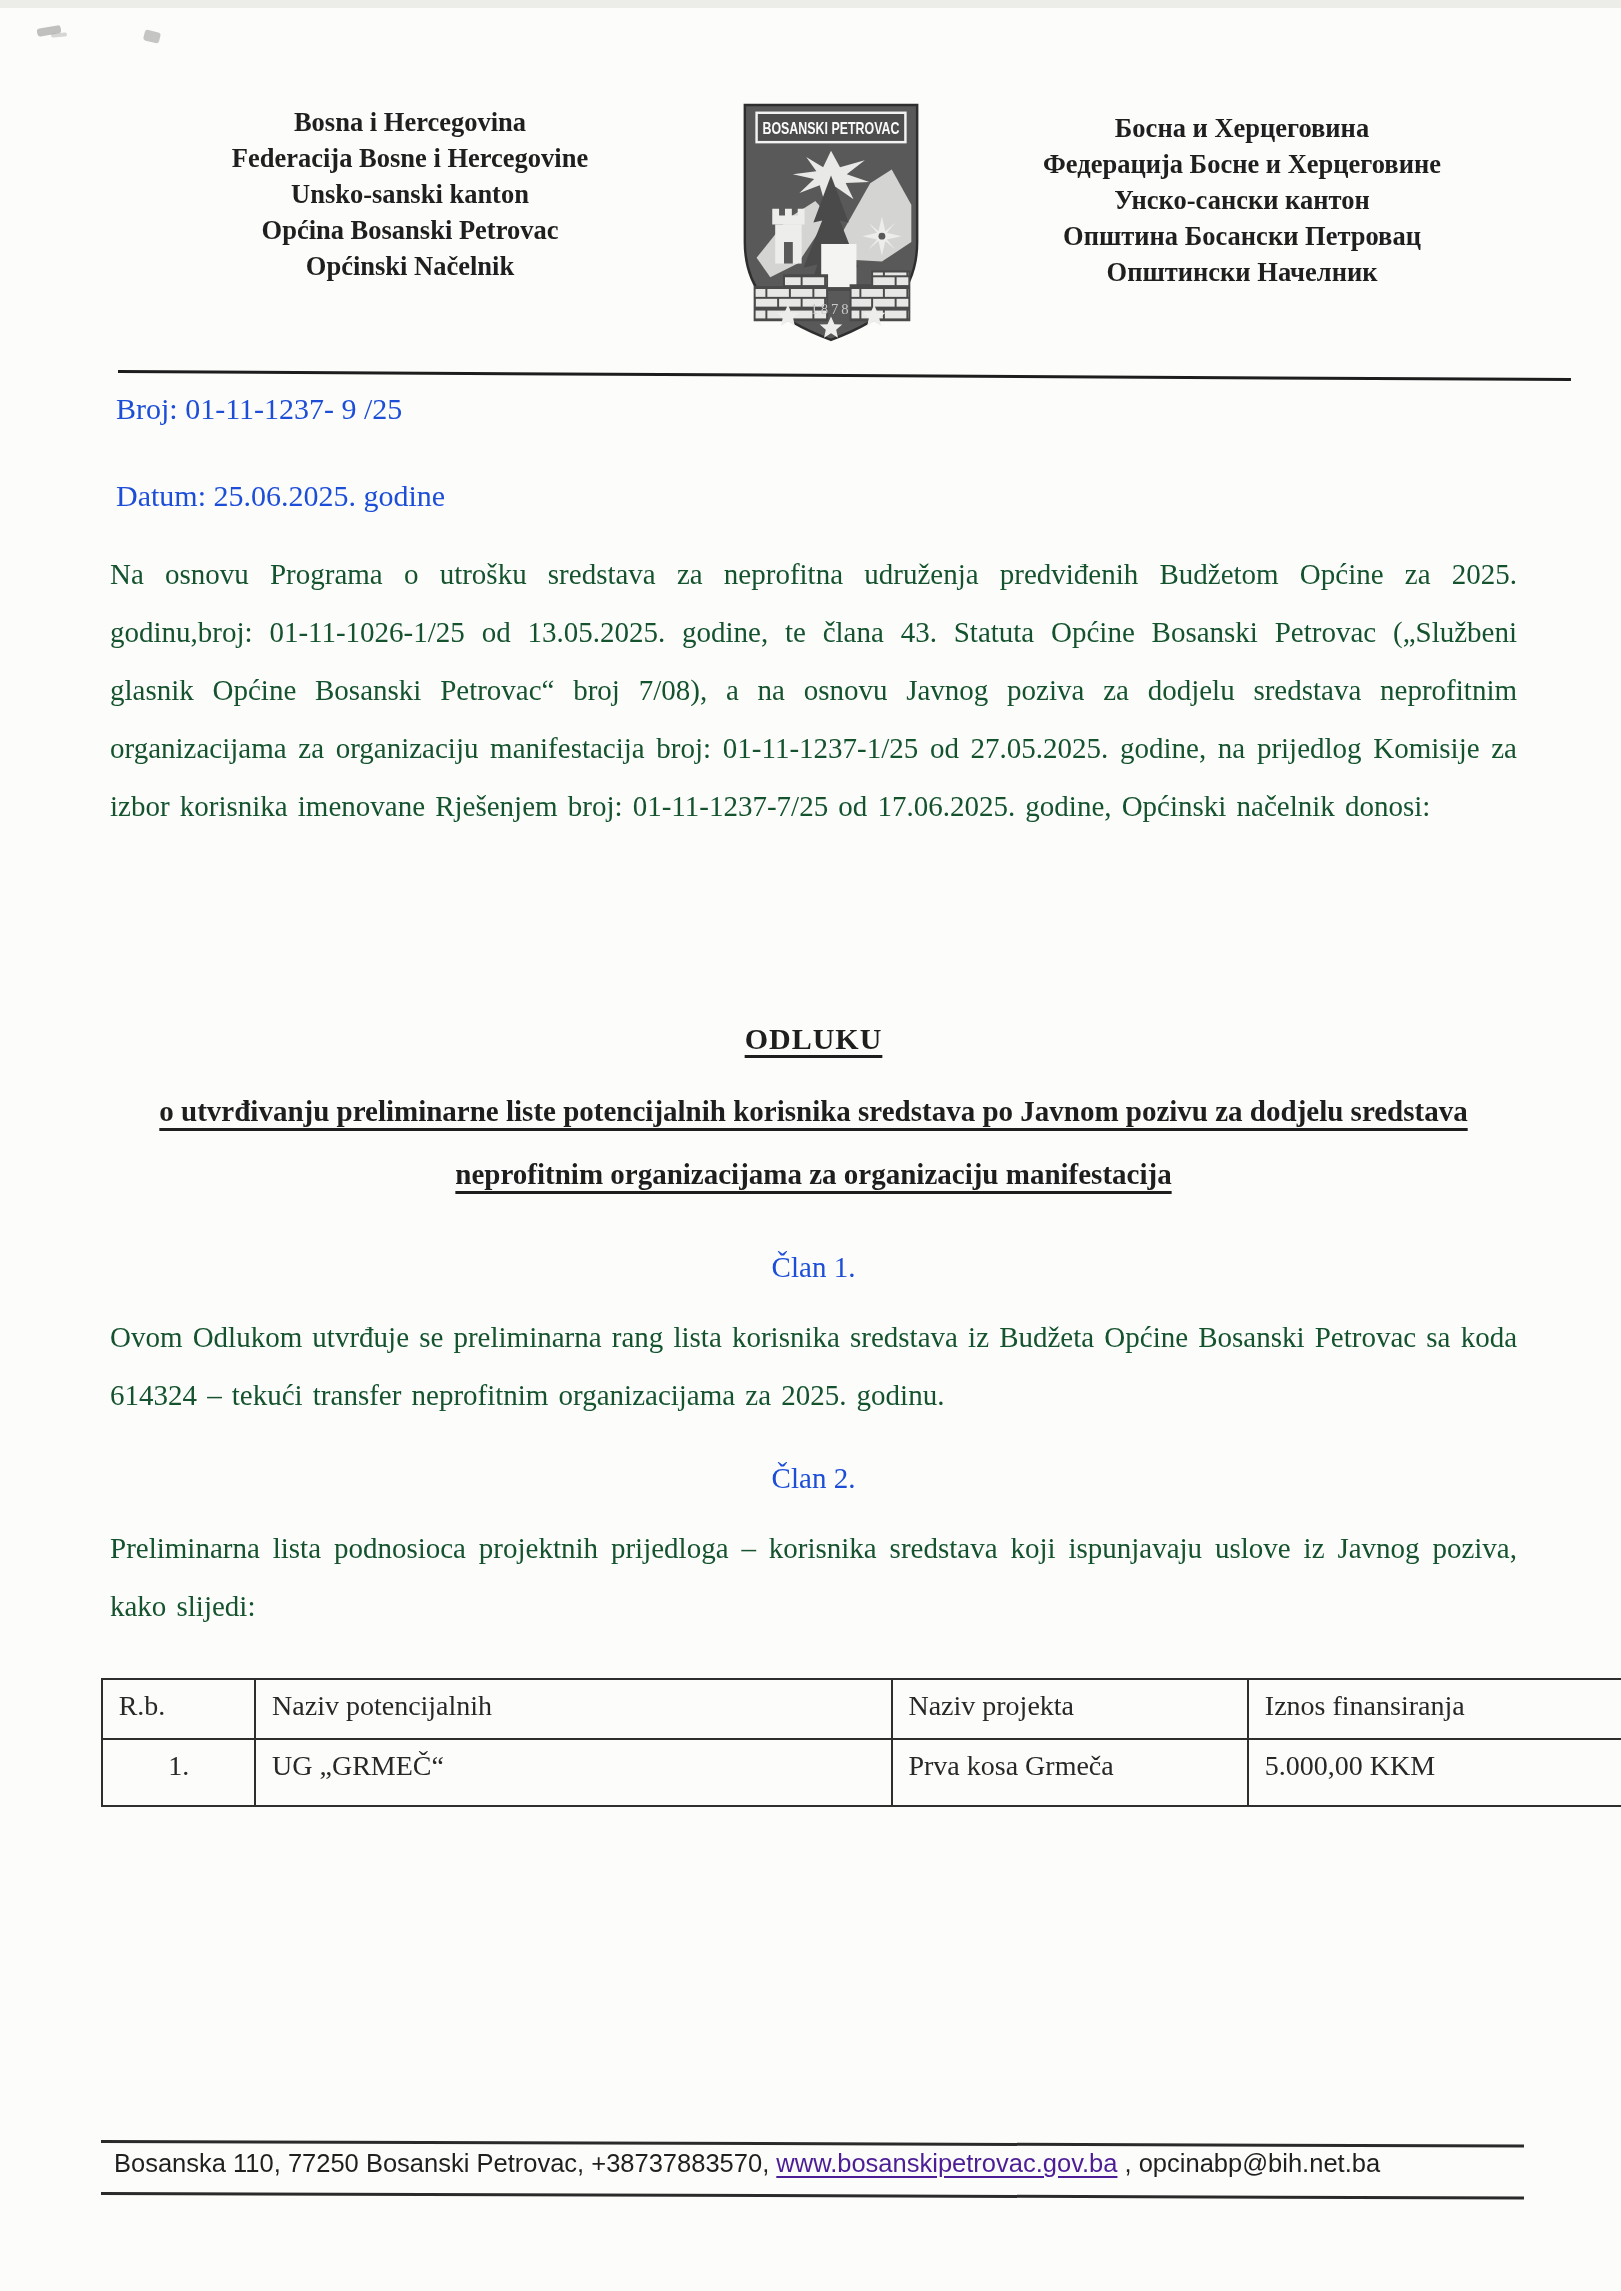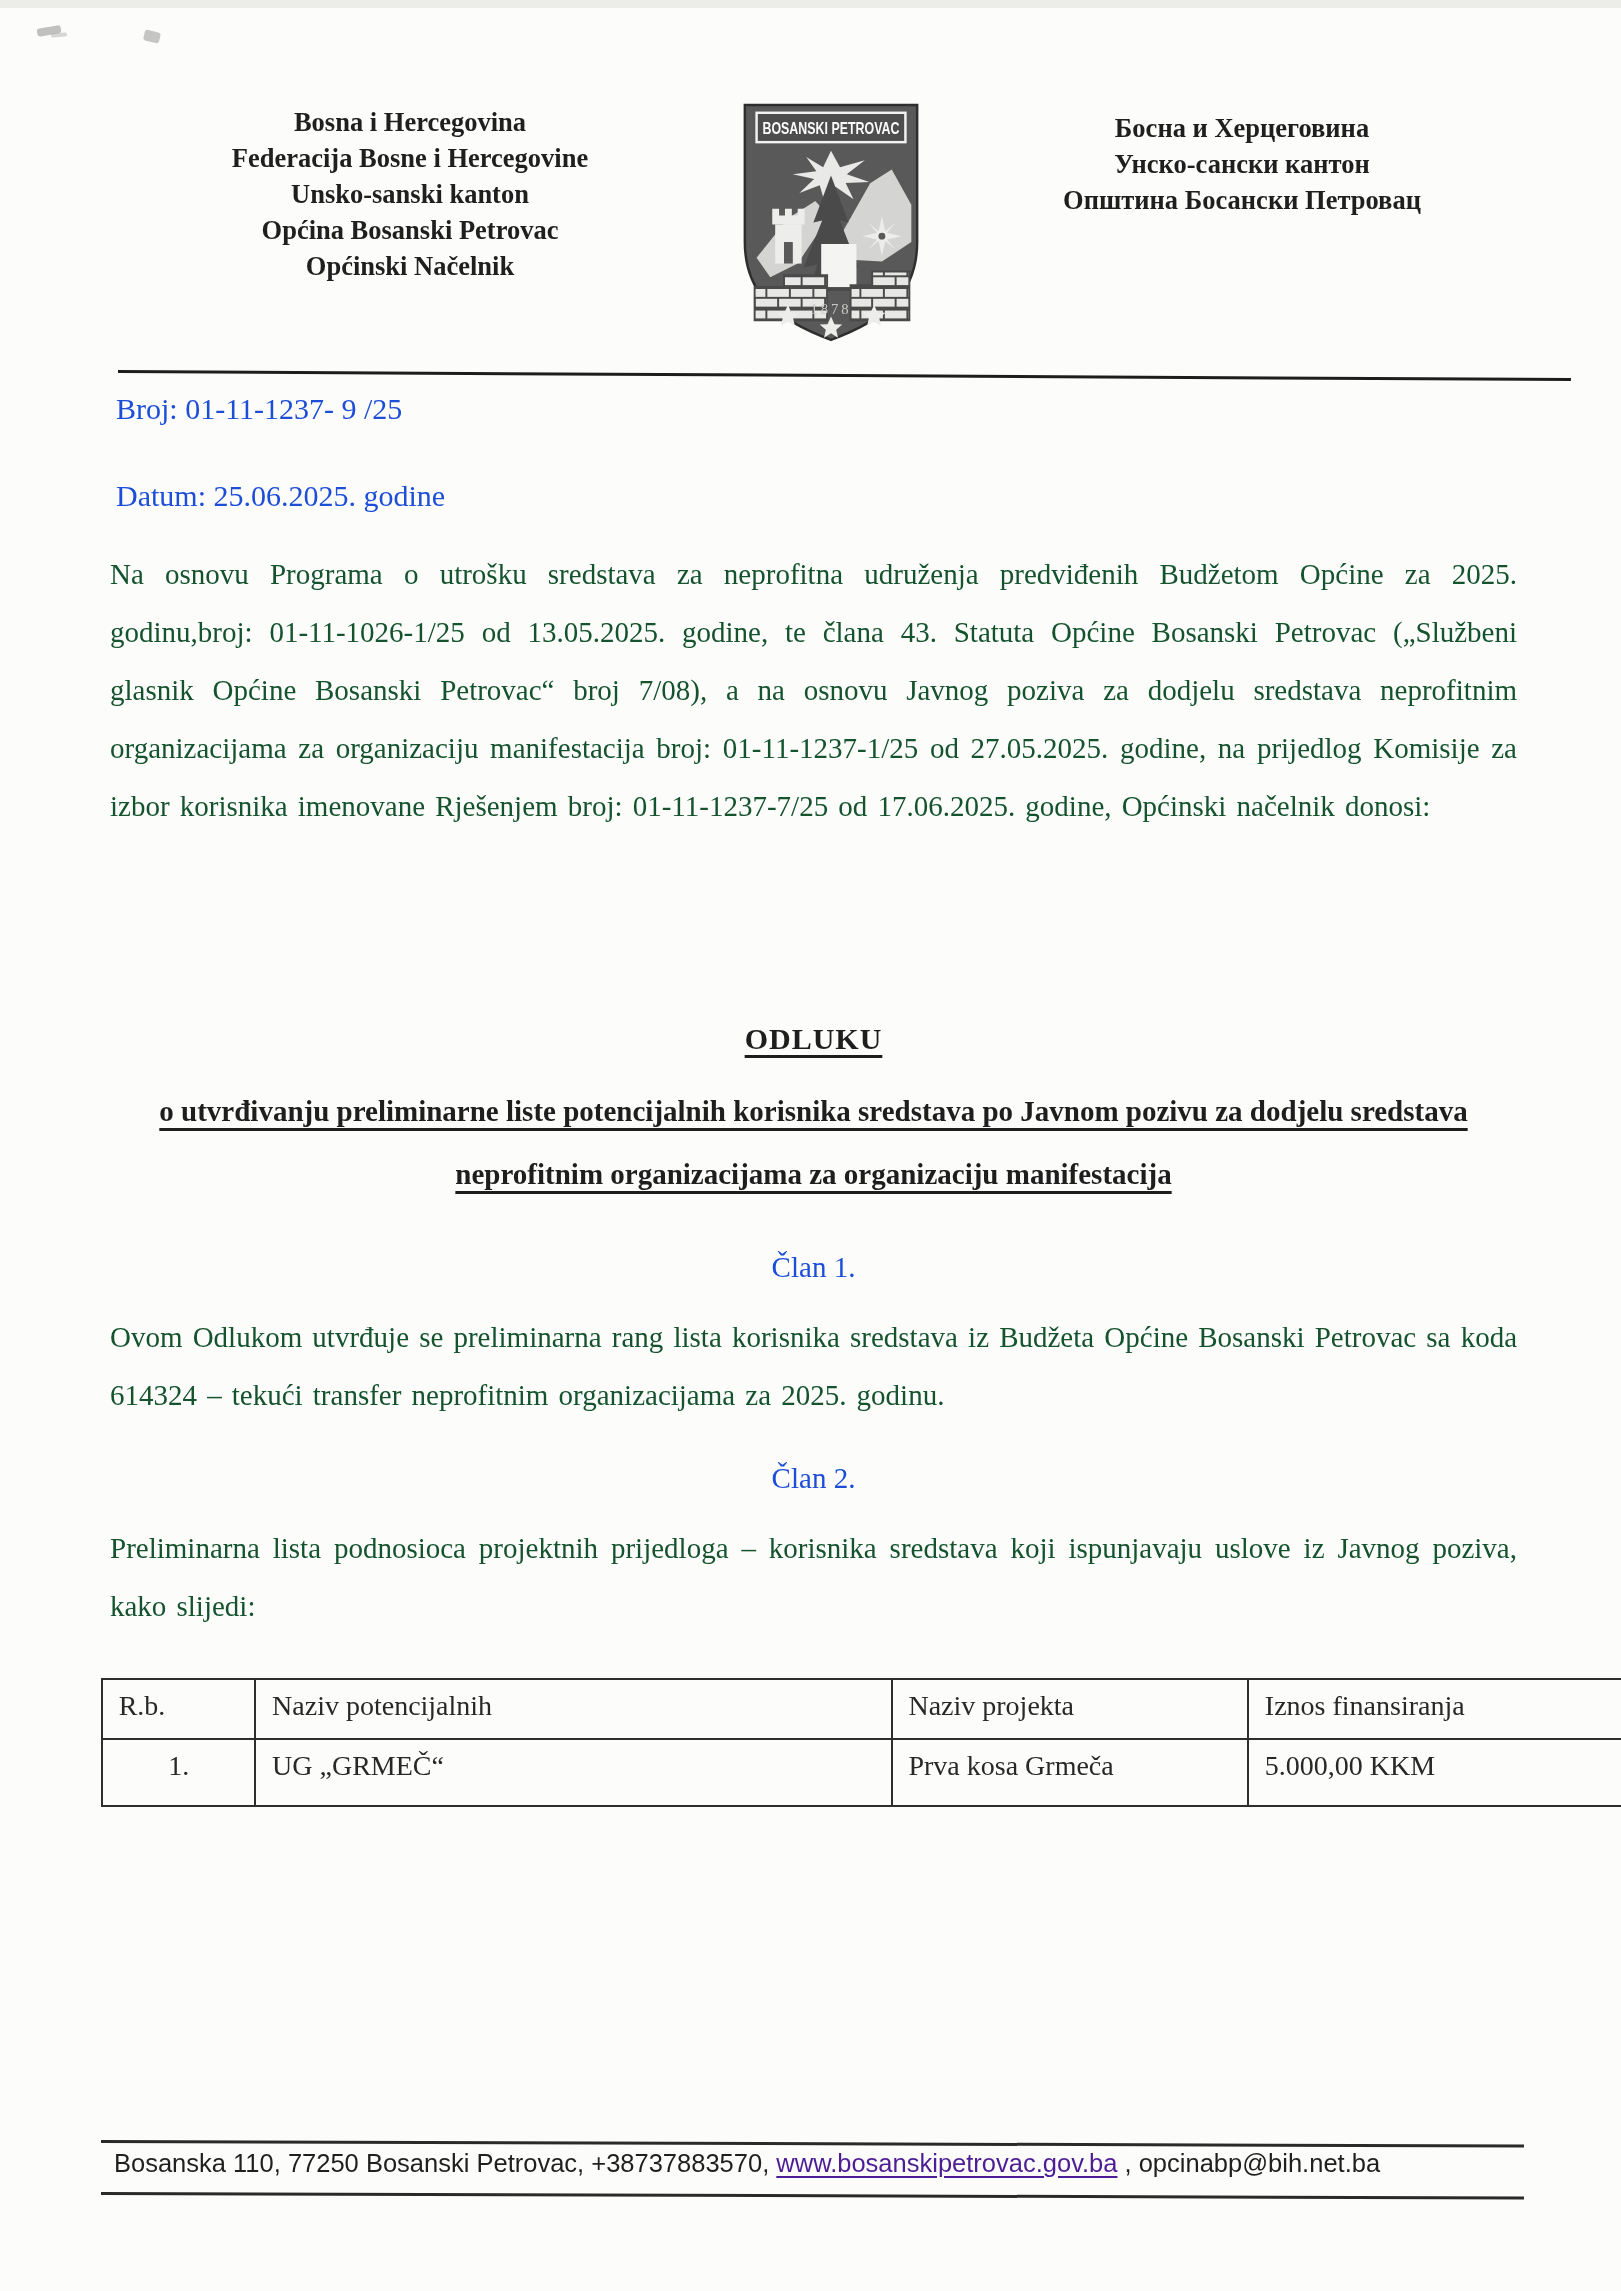--- a/index.html
+++ b/index.html
@@ -130,22 +130,24 @@
       <text x="96" y="226" text-anchor="middle" font-family="Liberation Serif, serif" font-size="15" fill="#c8c8c6" letter-spacing="3">1878</text>
 
       <use href="#star5" x="52" y="228" fill="#ededec"></use>
       <use href="#star5" x="96" y="240" fill="#ededec"></use>
       <use href="#star5" x="140" y="228" fill="#ededec"></use>
     </svg>
   </div>
 
   <div class="hdr-block hdr-right">
     <div>Босна и Херцеговина</div>
+    <div>Федерација Босне и Херцеговине</div>
     <div>Унско-сански кантон</div>
     <div>Општина Босански Петровац</div>
+    <div>Општински Начелник</div>
   </div>
 
   <div class="rule hdr-rule"></div>
 
   <div class="meta-line meta-broj">Broj: 01-11-1237- 9 /25</div>
   <div class="meta-line meta-datum">Datum: 25.06.2025. godine</div>
 
   <div class="body-par preamble">Na osnovu Programa o utrošku sredstava za neprofitna udruženja predviđenih Budžetom Općine za 2025. godinu,broj: 01-11-1026-1/25 od 13.05.2025. godine, te člana 43. Statuta Općine Bosanski Petrovac („Službeni glasnik Općine Bosanski Petrovac“ broj 7/08), a na osnovu Javnog poziva za dodjelu sredstava neprofitnim organizacijama za organizaciju manifestacija broj: 01-11-1237-1/25 od 27.05.2025. godine, na prijedlog Komisije za izbor korisnika imenovane Rješenjem broj: 01-11-1237-7/25 od 17.06.2025. godine, Općinski načelnik donosi:</div>
 
   <div class="title-line odluku">

